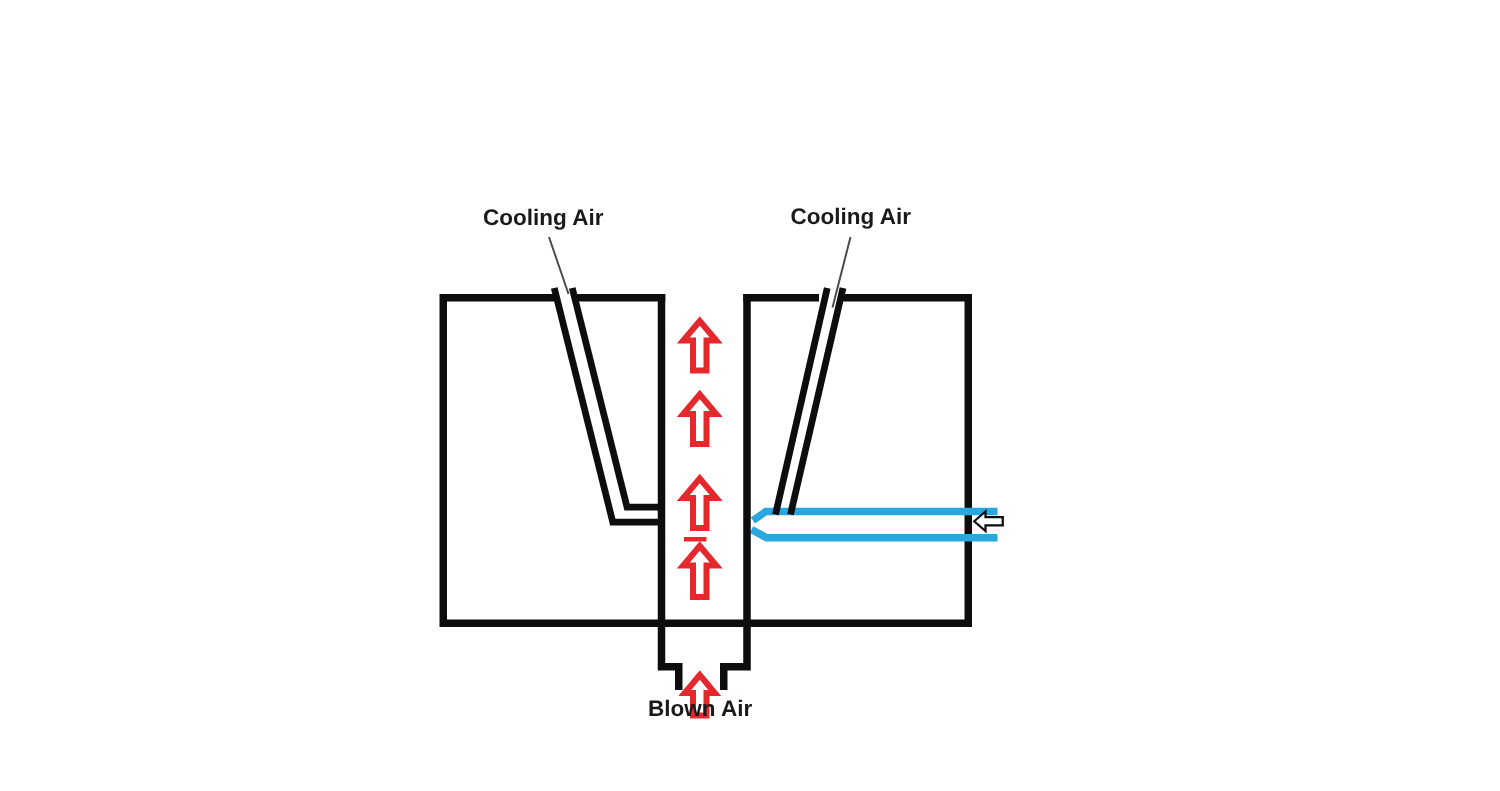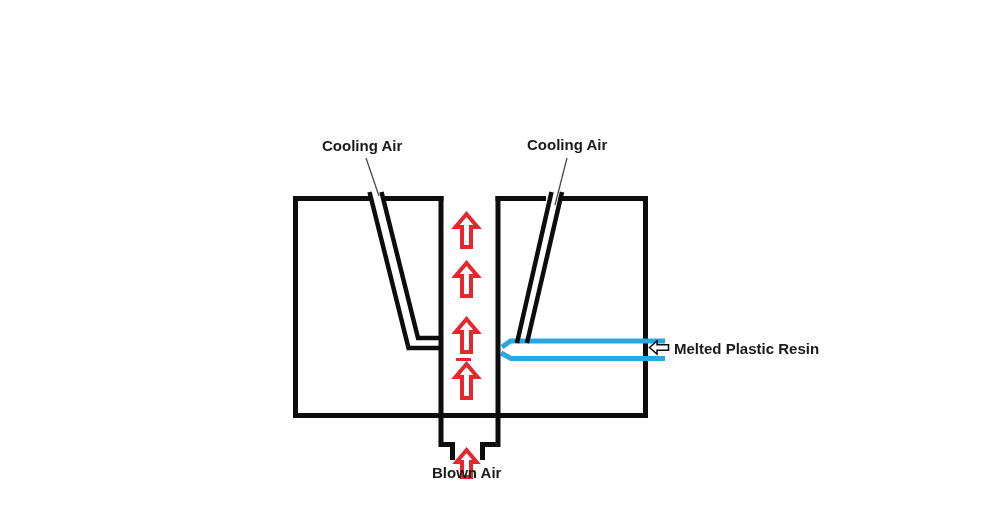--- a/index.html
+++ b/index.html
@@ -84,15 +84,14 @@
       <path class="redarrow" d="M 466.5,263 L 477.5,276 L 471,276 L 471,296 L 462,296 L 462,276 L 455.5,276 Z"></path>
       <path class="redarrow" d="M 466.5,319 L 477.5,332 L 471,332 L 471,352 L 462,352 L 462,332 L 455.5,332 Z"></path>
       <line class="reddash" x1="456" y1="359.5" x2="471" y2="359.5"></line>
       <path class="redarrow" d="M 466.5,364 L 477.5,377 L 471,377 L 471,398 L 462,398 L 462,377 L 455.5,377 Z"></path>
       <path class="redarrow" d="M 466.5,450 L 476.5,462 L 471,462 L 471,477 L 462,477 L 462,462 L 456.5,462 Z"></path>
     </g>
   </svg>
 
   <div class="label" style="left:322px; top:137px;">Cooling Air</div>
   <div class="label" style="left:527px; top:136px;">Cooling Air</div>
-  <div class="label" style="left:674px; top:340px;">Melted Plastic Resin</div>
   <div class="label" style="left:432px; top:464px;">Blown Air</div>
 </div>
 
 </body></html>

